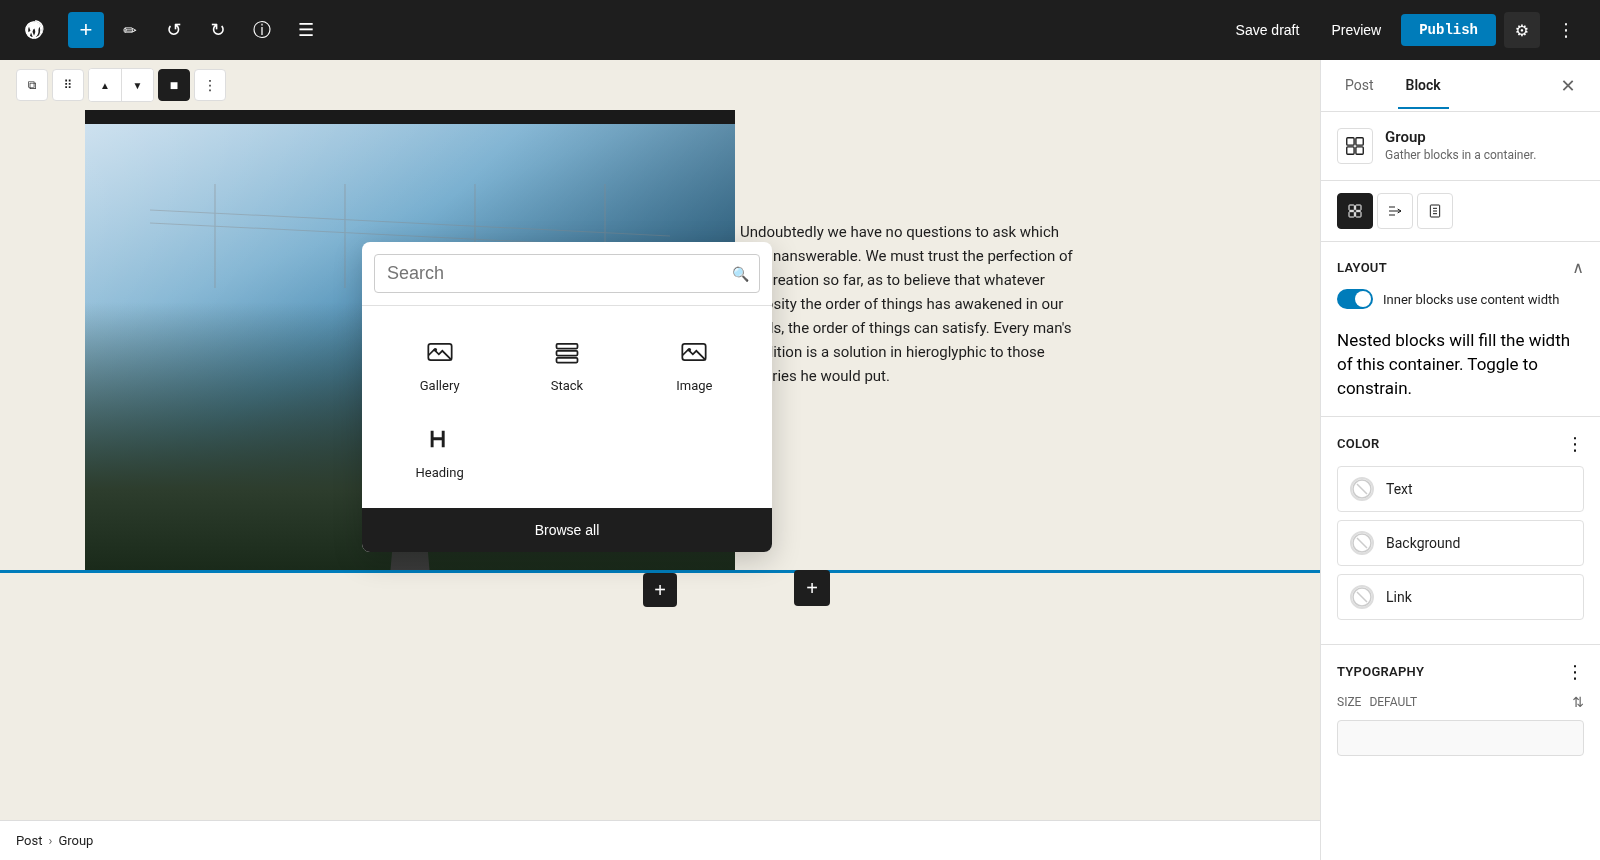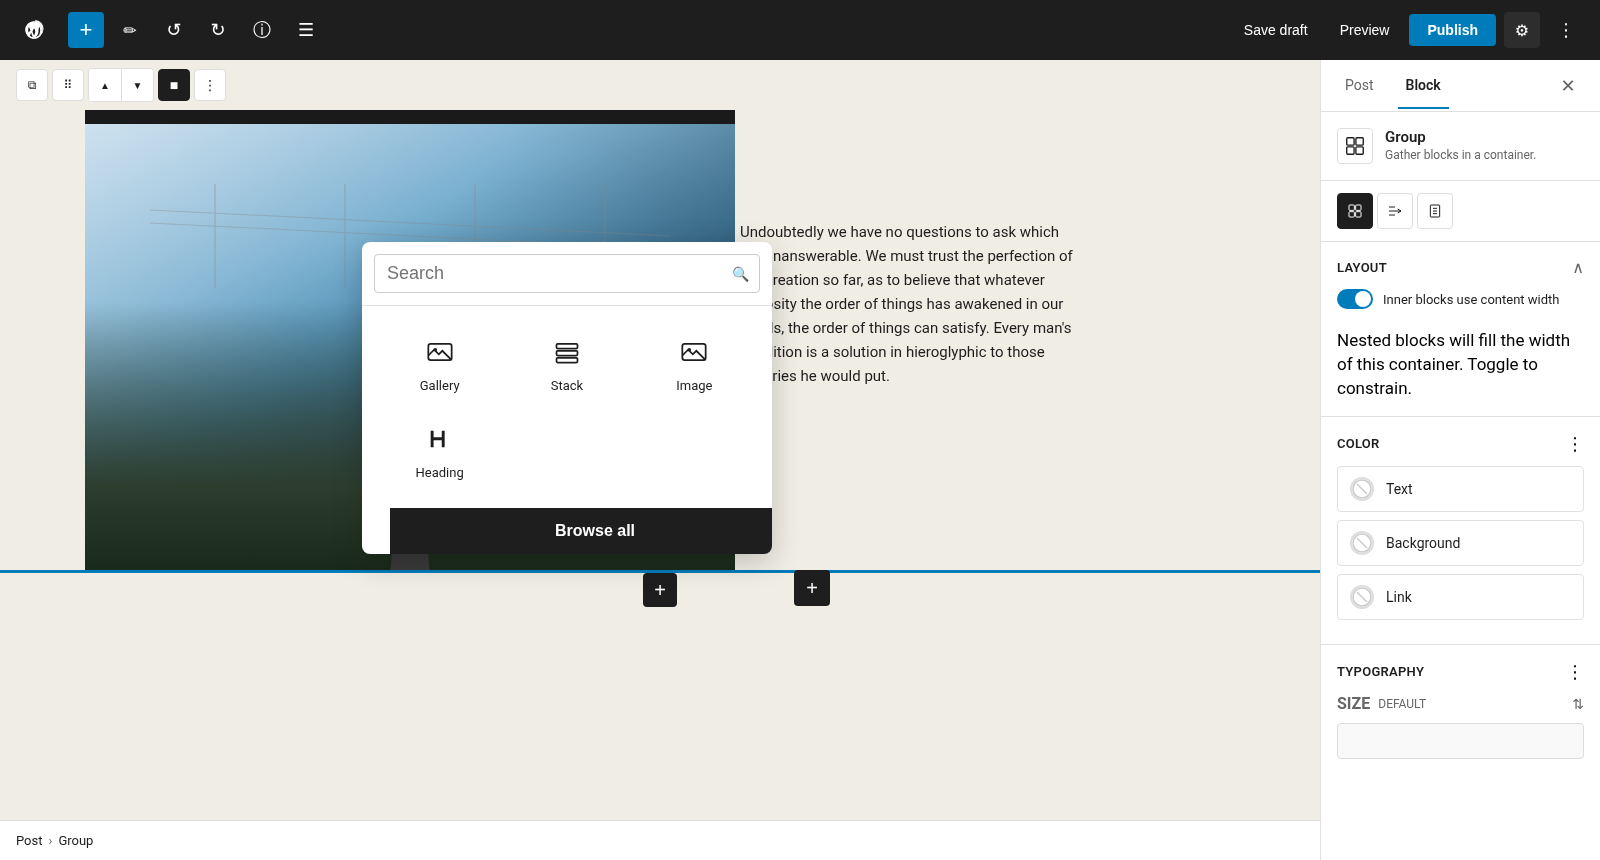--- a/index.html
+++ b/index.html
@@ -30,21 +30,21 @@
     .btn-save-draft {
       background: none; border: none; color: #fff; cursor: pointer;
       font-size: 14px; padding: 6px 12px; border-radius: 4px;
     }
     .btn-preview {
       background: none; border: none; color: #fff; cursor: pointer;
       font-size: 14px; padding: 6px 12px; border-radius: 4px;
     }
     .btn-publish {
       background: #007cba; color: white; border: none; border-radius: 4px;
-      font-size: 14px; font-weight: 600; padding: 8px 18px; cursor: pointer;
+      font-size: 14px; font-weight: 600; padding: 8px 18px; cursor: pointer; font-family: Liberation Mono, monospace;
     }
     .btn-settings {
       background: #2d2d2d; border: none; color: #fff; cursor: pointer;
       width: 36px; height: 36px; border-radius: 4px;
       display: flex; align-items: center; justify-content: center; font-size: 16px;
     }
     .btn-more {
       background: none; border: none; color: #fff; cursor: pointer;
       width: 36px; height: 36px; border-radius: 4px;
       display: flex; align-items: center; justify-content: center; font-size: 18px;
@@ -169,22 +169,22 @@
     }
     .inserter-item-icon {
       width: 36px; height: 36px; display: flex; align-items: center;
       justify-content: center; font-size: 22px; color: #1e1e1e;
     }
     .inserter-item-label {
       font-size: 13px; color: #1e1e1e; text-align: center;
     }
     .inserter-browse-all {
       background: #1e1e1e; color: white; border: none;
-      padding: 14px; width: 100%; font-size: 16px; font-weight: 700;
-      cursor: pointer; text-align: center; margin-left: 28px;
+      padding: 14px; width: 100%; font-size: 14px; font-weight: 400;
+      cursor: pointer; text-align: center;
     }
 
     
     #breadcrumb {
       position: absolute; bottom: 0; left: 0; right: 0; height: 40px;
       background: white; border-top: 1px solid #ddd;
       display: flex; align-items: center; padding: 0 16px; gap: 6px;
       font-size: 13px; color: #1e1e1e;
     }
     .breadcrumb-sep { color: #666; }
@@ -268,21 +268,21 @@
     }
     .color-label { font-size: 14px; color: #1e1e1e; }
 
     .typography-section { padding: 16px; }
     .typography-header {
       display: flex; align-items: center; justify-content: space-between;
       margin-bottom: 12px;
     }
     .typography-title { font-size: 13px; font-weight: 600; color: #1e1e1e; text-transform: uppercase; letter-spacing: 0.02em; }
     .size-row { display: flex; align-items: center; gap: 8px; }
-    .size-label { font-size: 16px; color: #666; font-weight: 700; text-transform: uppercase; }
+    .size-label { font-size: 12px; color: #666; font-weight: 400; text-transform: uppercase; }
     .size-value { font-size: 12px; color: #666; }
     .size-slider-icon { font-size: 14px; color: #666; margin-left: auto; }
   </style>
 </head>
 <body>
 
 <div id="toolbar">
   <button class="toolbar-wp-logo">
     <svg class="wp-logo-svg" width="20" height="20" viewBox="0 0 20 20">
       <path d="M10 1.5a8.5 8.5 0 100 17 8.5 8.5 0 000-17zm-7.5 8.5a7.5 7.5 0 0113.5-4.5L3.2 12.8A7.47 7.47 0 012.5 10zm7.5 7.5a7.47 7.47 0 01-4.2-1.3l5.6-16.2A7.5 7.5 0 0110 17.5zm1.5-.3V5.2a7.5 7.5 0 010 12z"></path>

